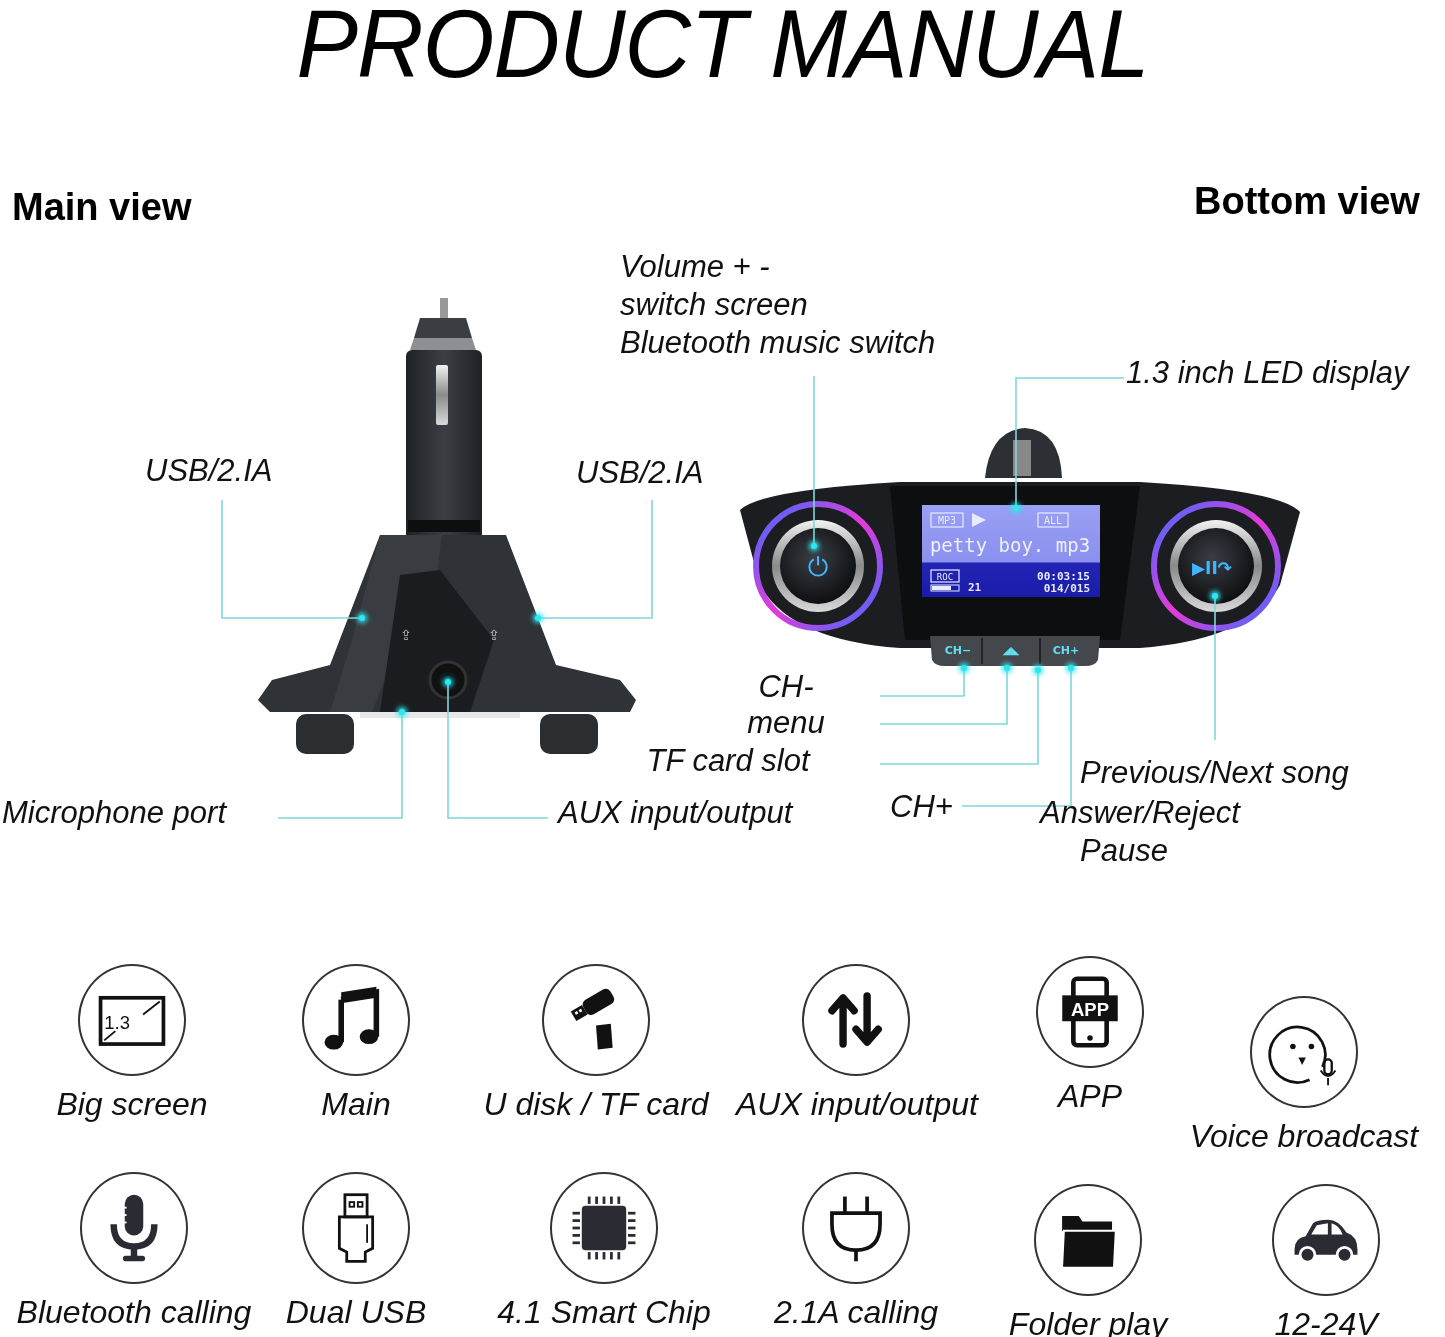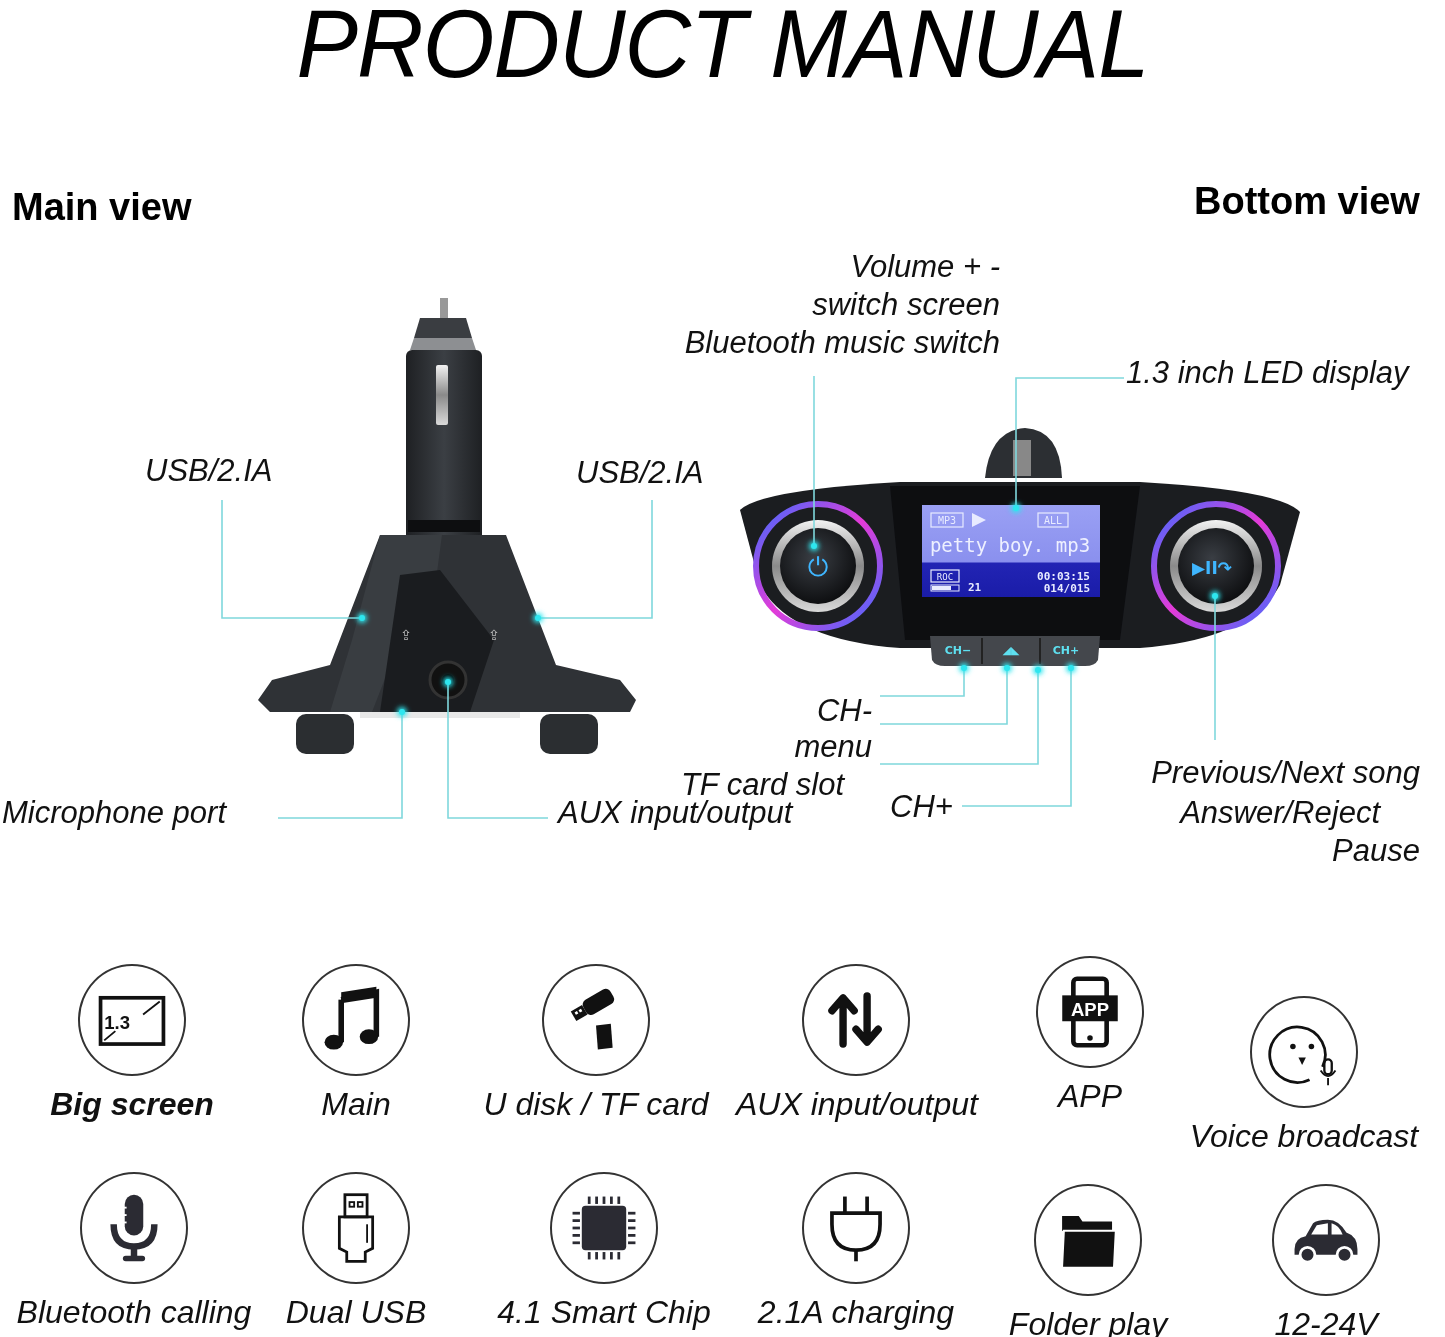--- a/index.html
+++ b/index.html
@@ -14,22 +14,22 @@
     transform: scaleX(0.96);
   }
   .section-heading {
     position: absolute; font-weight: 700; font-size: 38px;
     font-family: "Liberation Sans", sans-serif; color: #000;
   }
   .lbl {
     position: absolute; font-style: italic; font-size: 31px; line-height: 38px;
     font-family: "Liberation Sans", sans-serif; color: #111; white-space: nowrap;
   }
-  .lbl.center { text-align: right; }
-  .lbl.right { text-align: right; margin-top: 24px; }
+  .lbl.center { text-align: left; }
+  .lbl.right { text-align: center; }
 
   svg.overlay { position: absolute; left: 0; top: 0; width: 1445px; height: 1337px; }
 
   .feat {
     position: absolute; width: 240px; text-align: center;
   }
   .feat .circle {
     margin: 0 auto; width: 108px; height: 112px; border: 2px solid #333;
     border-radius: 50%; display: flex; align-items: center; justify-content: center;
     background: #fff;
@@ -200,21 +200,21 @@
 <div class="lbl center" style="left:620px; width:380px; top:324px;">Bluetooth music switch</div>
 <div class="lbl" style="left:1126px; top:354px;">1.3 inch LED display</div>
 <div class="lbl right" style="left:700px; width:172px; top:668px;">CH-</div>
 <div class="lbl right" style="left:700px; width:172px; top:704px;">menu</div>
 <div class="lbl right" style="left:612px; width:232px; top:742px;">TF card slot</div>
 <div class="lbl" style="left:890px; top:788px;">CH+</div>
 <div class="lbl center" style="left:1080px; width:340px; top:754px;">Previous/Next song</div>
 <div class="lbl center" style="left:1040px; width:340px; top:794px;">Answer/Reject</div>
 <div class="lbl center" style="left:1080px; width:340px; top:832px;">Pause</div>
 
-<div class="feat" style="left:12px; top:964px;font-weight:bold;">
+<div class="feat" style="left:12px; top:964px;">
   <div class="circle">
     <svg viewBox="0 0 80 80">
         <rect x="6" y="16" width="68" height="50" fill="none" stroke="#111" stroke-width="4"></rect>
         <line x1="52" y1="34" x2="70" y2="20" stroke="#111" stroke-width="2"></line>
         <line x1="10" y1="62" x2="22" y2="52" stroke="#111" stroke-width="2"></line>
         <text x="10" y="50" font-size="20" font-family="Liberation Sans, sans-serif" fill="#111">1.3</text>
       </svg>
   </div>
   <div class="cap">Big screen</div>
 </div>
@@ -337,21 +337,21 @@
 </div>
 <div class="feat" style="left:736px; top:1172px;">
   <div class="circle">
     <svg viewBox="0 0 80 80">
         <line x1="28" y1="6" x2="28" y2="24" stroke="#111" stroke-width="4"></line>
         <line x1="52" y1="6" x2="52" y2="24" stroke="#111" stroke-width="4"></line>
         <path d="M14 24 L66 24 L66 36 Q66 64 40 64 Q14 64 14 36 Z" fill="none" stroke="#111" stroke-width="4"></path>
         <line x1="40" y1="64" x2="40" y2="76" stroke="#111" stroke-width="4"></line>
       </svg>
   </div>
-  <div class="cap">2.1A charging</div>
+  <div class="cap">2.1A calling</div>
 </div>
 <div class="feat" style="left:968px; top:1184px;">
   <div class="circle">
     <svg viewBox="0 0 80 80">
         <path d="M12 14 L30 14 L34 20 L66 20 L66 30 L12 30 Z" fill="#111"></path>
         <path d="M14 30 L70 30 L68 70 L12 70 Z" fill="#111" stroke="#fff" stroke-width="2"></path>
       </svg>
   </div>
   <div class="cap">Folder play</div>
 </div>

